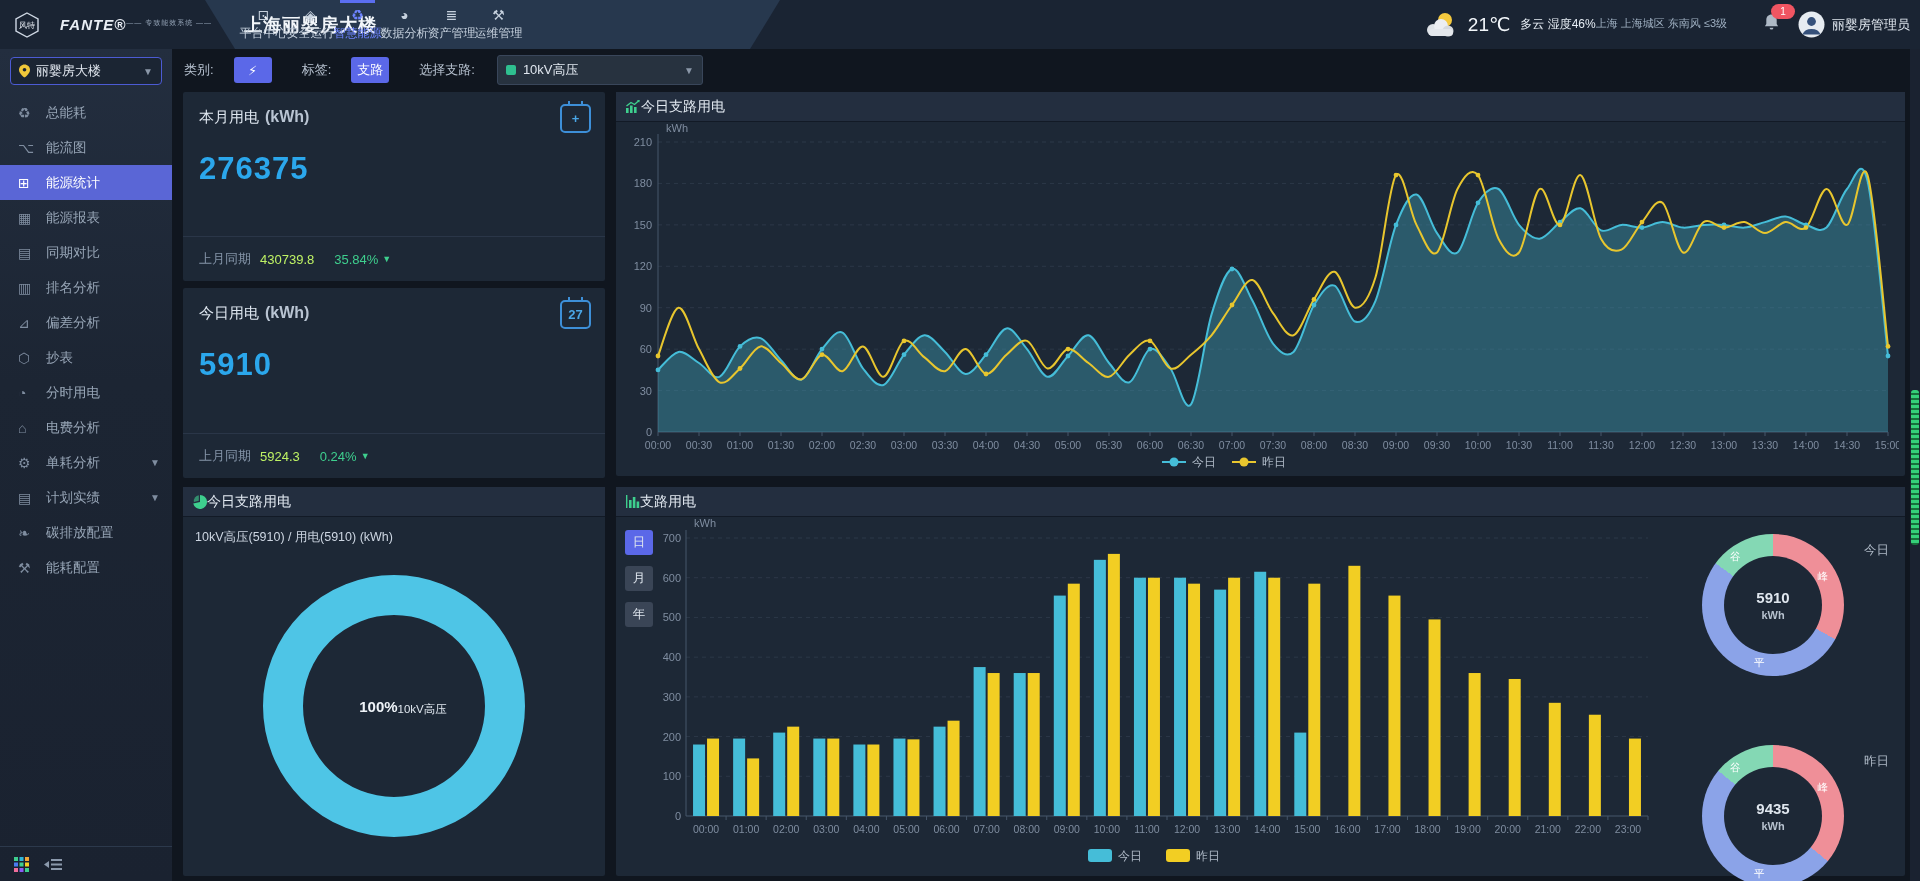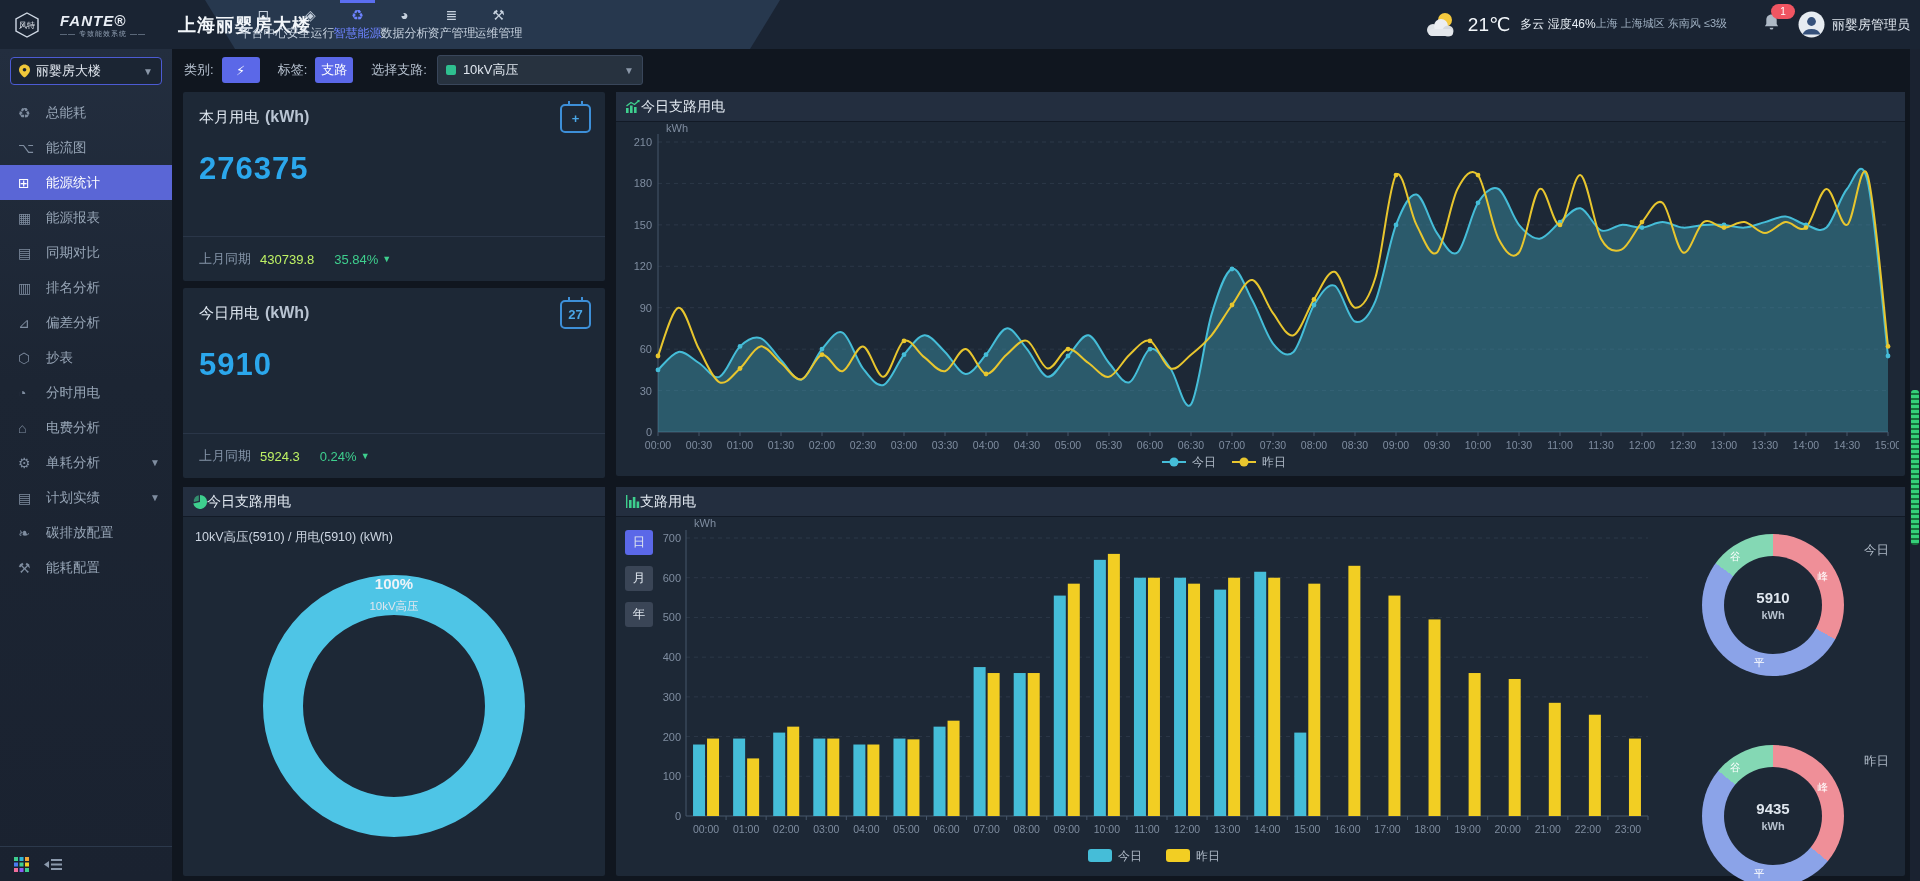--- a/index.html
+++ b/index.html
@@ -5,21 +5,21 @@
   html,body{margin:0;padding:0;background:#0c1118;}
   #stage{position:relative;width:1920px;height:881px;overflow:hidden;
     font-family:"Liberation Sans","DejaVu Sans",sans-serif;color:#cdd6e2;background:#10161f;}
   svg text{font-family:"Liberation Sans","DejaVu Sans",sans-serif;}
   
   #topbar{position:absolute;left:0;top:0;width:1920px;height:49px;background:#1a2433;z-index:30;}
   #nav-backdrop{position:absolute;left:205px;top:0;width:575px;height:49px;background:#27384e;
     clip-path:polygon(0 0,100% 0,calc(100% - 30px) 100%,30px 100%);}
   .logo-zone{position:absolute;left:14px;top:0;height:49px;display:flex;align-items:center;gap:20px;justify-content:center;}
   .logo-hex{width:26px;height:26px;}
-  .logo-block{display:flex;flex-direction:column;line-height:1;}
+  .logo-block{display:flex;flex-direction:row;line-height:1;}
   .logo-fante{font-size:15px;font-weight:bold;font-style:italic;color:#e9eef5;letter-spacing:1px;}
   .logo-tag{font-size:7px;color:#93a2b5;margin-top:2px;letter-spacing:1px;}
   .app-title{font-size:18px;font-weight:bold;color:#f2f6fa;margin-left:12px;letter-spacing:1px;}
   #top-nav{position:absolute;left:240px;top:0;height:49px;display:flex;z-index:31;}
   .nav-item{position:relative;width:47px;height:49px;display:flex;flex-direction:column;align-items:center;
     justify-content:center;cursor:pointer;color:#c6d1de;}
   .nav-item .nv-ic{font-size:14px;line-height:16px;}
   .nav-item .nv-lb{font-size:12px;margin-top:2px;white-space:nowrap;}
   .nav-item.active{color:#6d83ff;}
   .nav-item.active::before{content:"";position:absolute;top:0;left:6px;width:35px;height:3px;background:#5b6ef0;}
@@ -43,21 +43,21 @@
   .side-item{position:relative;height:35px;display:flex;align-items:center;padding-left:18px;cursor:pointer;color:#97a5b6;}
   .side-item .si-ic{width:22px;font-size:14px;color:#7f8da0;}
   .side-item .si-lb{font-size:13.5px;margin-left:6px;}
   .side-item .si-chev{position:absolute;right:12px;font-size:10px;color:#7f8da0;}
   .side-item.active{background:#5a66d6;color:#ffffff;}
   .side-item.active .si-ic{color:#fff;}
   #side-footer{position:absolute;left:0;right:0;bottom:0;height:34px;border-top:1px solid #2c394c;
     display:flex;align-items:center;gap:14px;padding-left:14px;}
   
   #content{position:absolute;left:172px;top:49px;right:0;bottom:0;background:#10161f;}
-  #filter-bar{position:absolute;left:12px;top:6px;height:30px;display:flex;align-items:center;gap:8px;}
+  #filter-bar{position:absolute;left:12px;top:6px;height:30px;display:flex;align-items:center;gap:20px;}
   .flt-label{font-size:13px;color:#b7c2d0;}
   .flt-btn{height:26px;min-width:26px;border-radius:3px;background:#5b68e8;color:#fff;display:flex;
     align-items:center;justify-content:center;font-size:13px;padding:0 6px;cursor:pointer;}
   #branch-select{width:188px;height:28px;background:#27323f;border:1px solid #39465a;border-radius:3px;
     display:flex;align-items:center;gap:7px;padding:0 8px;cursor:pointer;margin-left:2px;}
   #branch-select .sq{width:10px;height:10px;border-radius:2px;background:#2fbf8f;}
   #branch-select .bval{font-size:13px;color:#dfe6ee;flex:1;}
   #branch-select .chev{font-size:10px;color:#8a97a8;}
   .card{position:absolute;background:#1d2836;border-radius:2px;}
   .chart-head{height:29px;background:#232e3f;border-bottom:1px solid #121a26;display:flex;align-items:center;
@@ -74,22 +74,22 @@
   .corner-ic::before{left:6px;} .corner-ic::after{right:6px;}
   .stat-footer{position:absolute;left:0;right:0;bottom:0;height:44px;border-top:1px solid #2a3648;
     display:flex;align-items:center;padding-left:16px;font-size:13px;}
   .sf-label{color:#8494a8;}
   .sf-value{color:#bef264;margin-left:9px;}
   .sf-pct{color:#3ecf8e;margin-left:20px;}
   .sf-down{color:#3ecf8e;font-size:9px;margin-left:4px;}
   
   .donut-sub{margin:12px 0 0 12px;font-size:12.5px;color:#cdd6e2;}
   #big-donut{position:absolute;left:80px;top:78px;width:182px;height:182px;border:40px solid #4ec5e6;border-radius:50%;}
-  #big-donut-center{position:absolute;left:0;top:0;width:262px;height:262px;display:flex;flex-direction:column;
-    align-items:center;pointer-events:none;}
+  #big-donut-center{position:absolute;left:9px;top:0;width:262px;height:262px;display:flex;flex-direction:row;
+    align-items:center;justify-content:center;pointer-events:none;}
   .bd-pct{font-size:15px;font-weight:bold;color:#eef3f8;}
   .bd-lb{font-size:11.5px;color:#dfe6ee;margin-top:7px;}
   
   #bar-body{position:absolute;left:0;top:29px;right:0;bottom:0;display:flex;}
   #toggle-col{width:32px;padding-top:14px;}
   .tg{width:28px;height:25px;margin:0 0 11px 9px;border-radius:3px;background:#3a4556;color:#dfe6ee;
     font-size:12.5px;display:flex;align-items:center;justify-content:center;cursor:pointer;}
   .tg.active{background:#5b68e8;}
   #donut-col{width:247px;position:relative;}
   .sd-block{position:relative;width:247px;height:176px;}

